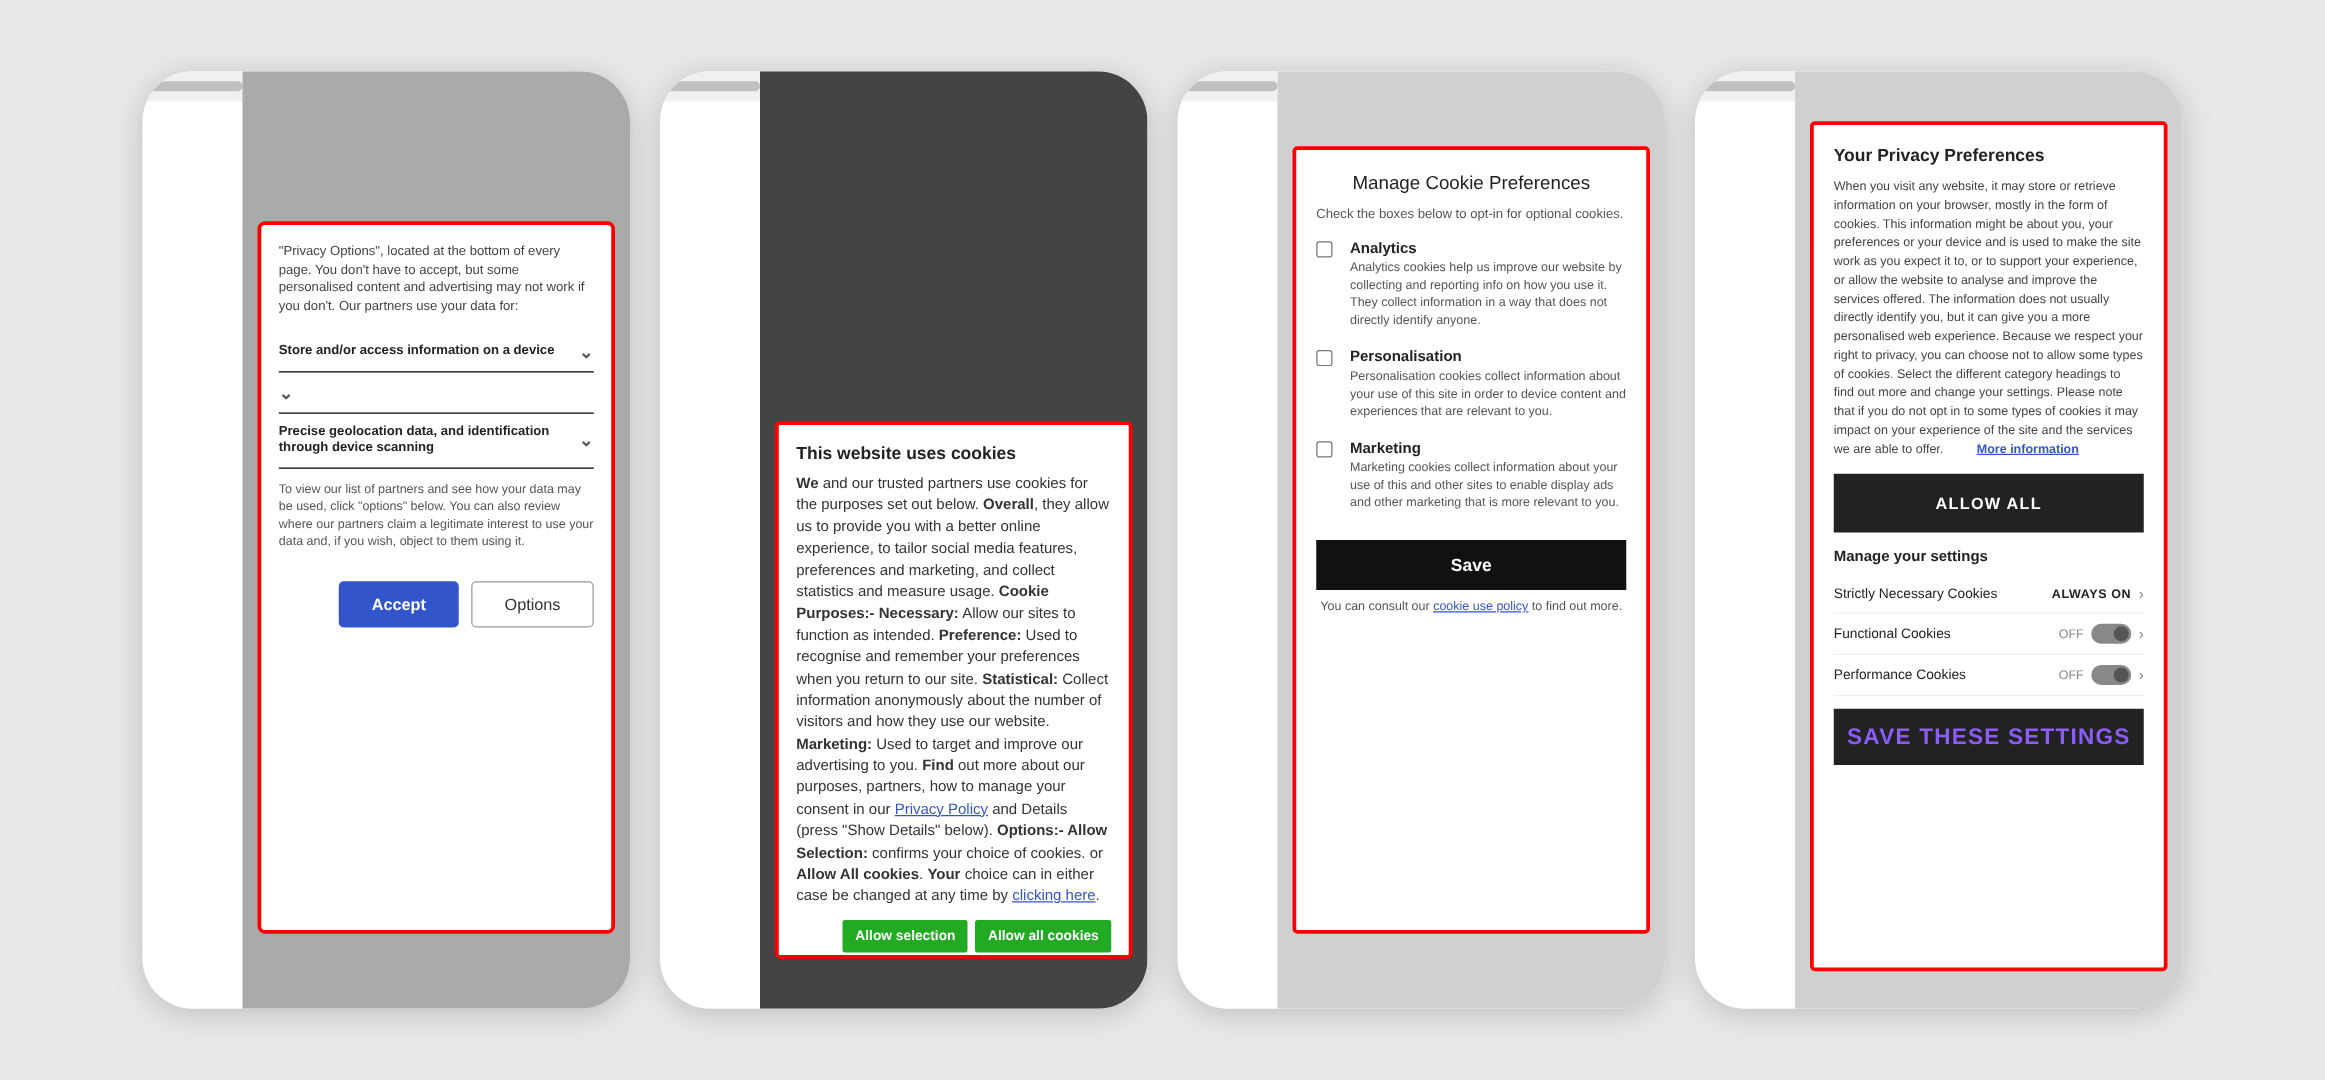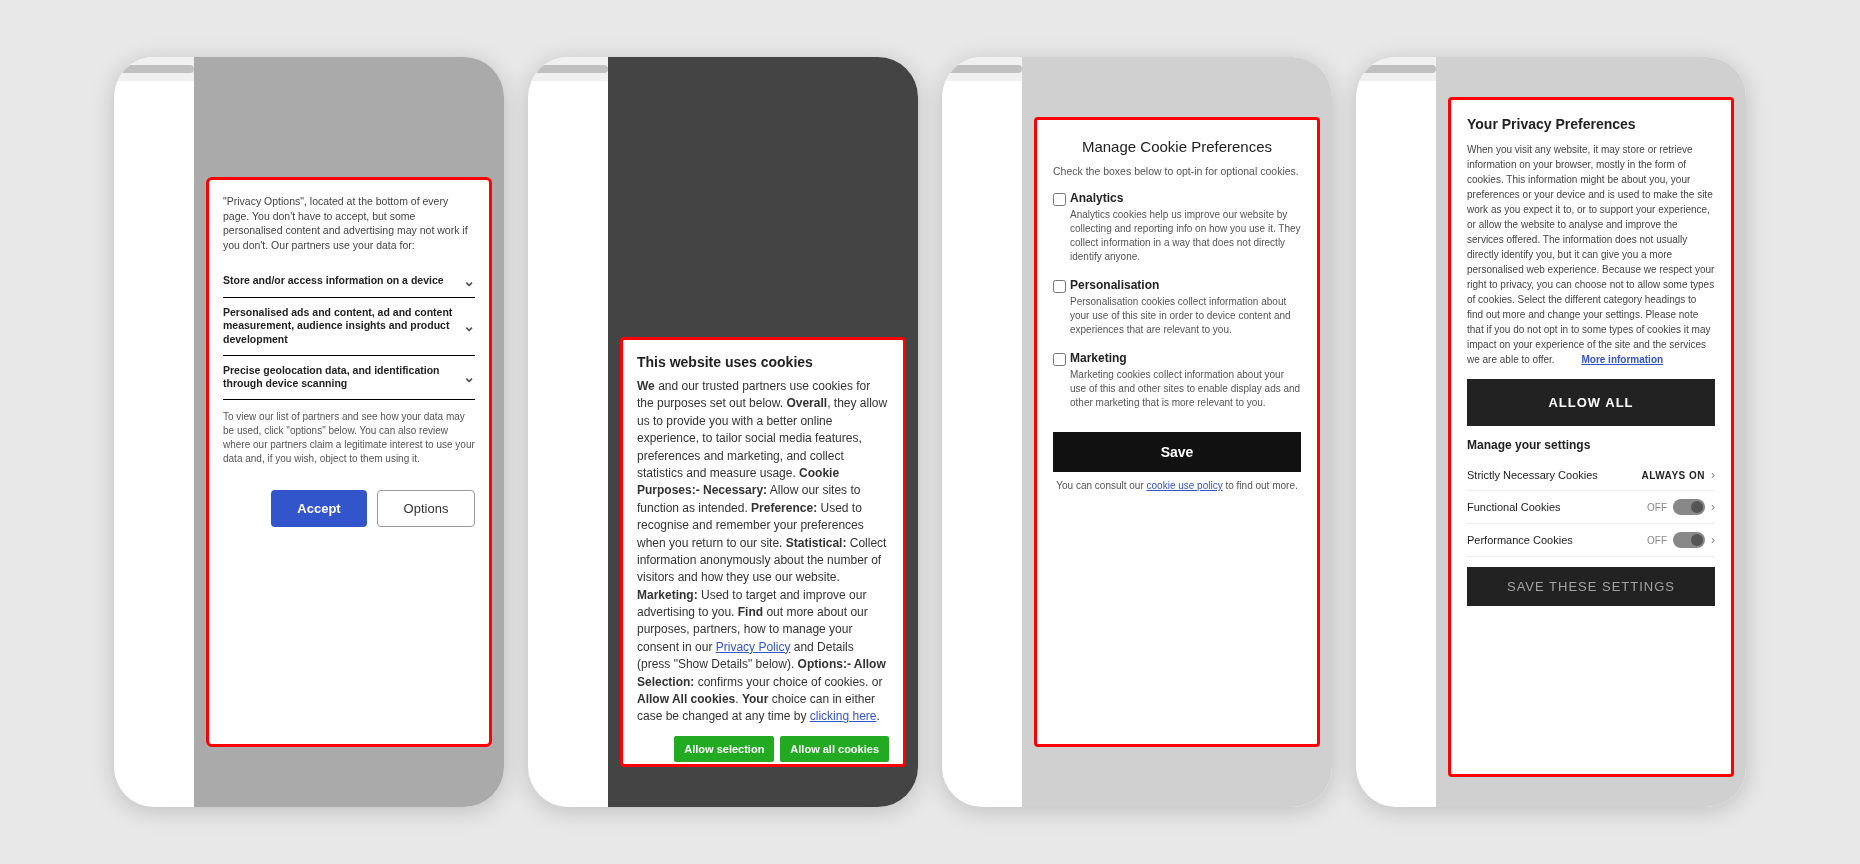--- a/index.html
+++ b/index.html
@@ -233,21 +233,21 @@
       text-align: center;
       margin-bottom: 10px;
     }
     .phone3-dialog .subtitle {
       font-size: 10.5px;
       color: #555;
       margin-bottom: 14px;
     }
     .cookie-option {
       display: flex;
-      gap: 4px;
+      gap: 14px;
       margin-bottom: 14px;
     }
     .cookie-option input[type=checkbox] {
       margin-top: 2px;
       width: 13px;
       height: 13px;
     }
     .cookie-option .label {
       font-size: 12px;
       font-weight: bold;
@@ -375,25 +375,25 @@
       font-size: 12px;
       color: #888;
     }
     .off-label {
       font-size: 10px;
       color: #888;
     }
     .btn-save-settings {
       width: 100%;
       background: #222;
-      color: #a3a3a3;
+      color: #8b5cf6;
       border: none;
       padding: 12px 0;
-      font-size: 13px;
-      font-weight: normal;
+      font-size: 18px;
+      font-weight: bold;
       letter-spacing: 1px;
       cursor: pointer;
       margin-top: 10px;
     }
   </style>
 </head>
 <body>
 
 <div class="phone">
   <div class="phone-top-bar">
@@ -401,21 +401,20 @@
   </div>
   <div class="phone-screen phone1-screen">
     <div class="red-box phone1-dialog">
       <p class="intro-text">"Privacy Options", located at the bottom of every page. You don't have to accept, but some personalised content and advertising may not work if you don't. Our partners use your data for:</p>
 
       <div class="item">
         <span class="item-multiline">Store and/or access information on a device</span>
         <span class="chevron">⌄</span>
       </div>
       <div class="item">
-        <span class="item-multiline">Personalised ads and content, ad and content measurement, audience insights and product development</span>
         <span class="chevron">⌄</span>
       </div>
       <div class="item">
         <span class="item-multiline">Precise geolocation data, and identification through device scanning</span>
         <span class="chevron">⌄</span>
       </div>
 
       <p class="footer-text">To view our list of partners and see how your data may be used, click "options" below. You can also review where our partners claim a legitimate interest to use your data and, if you wish, object to them using it.</p>
 
       <div class="btn-row">

